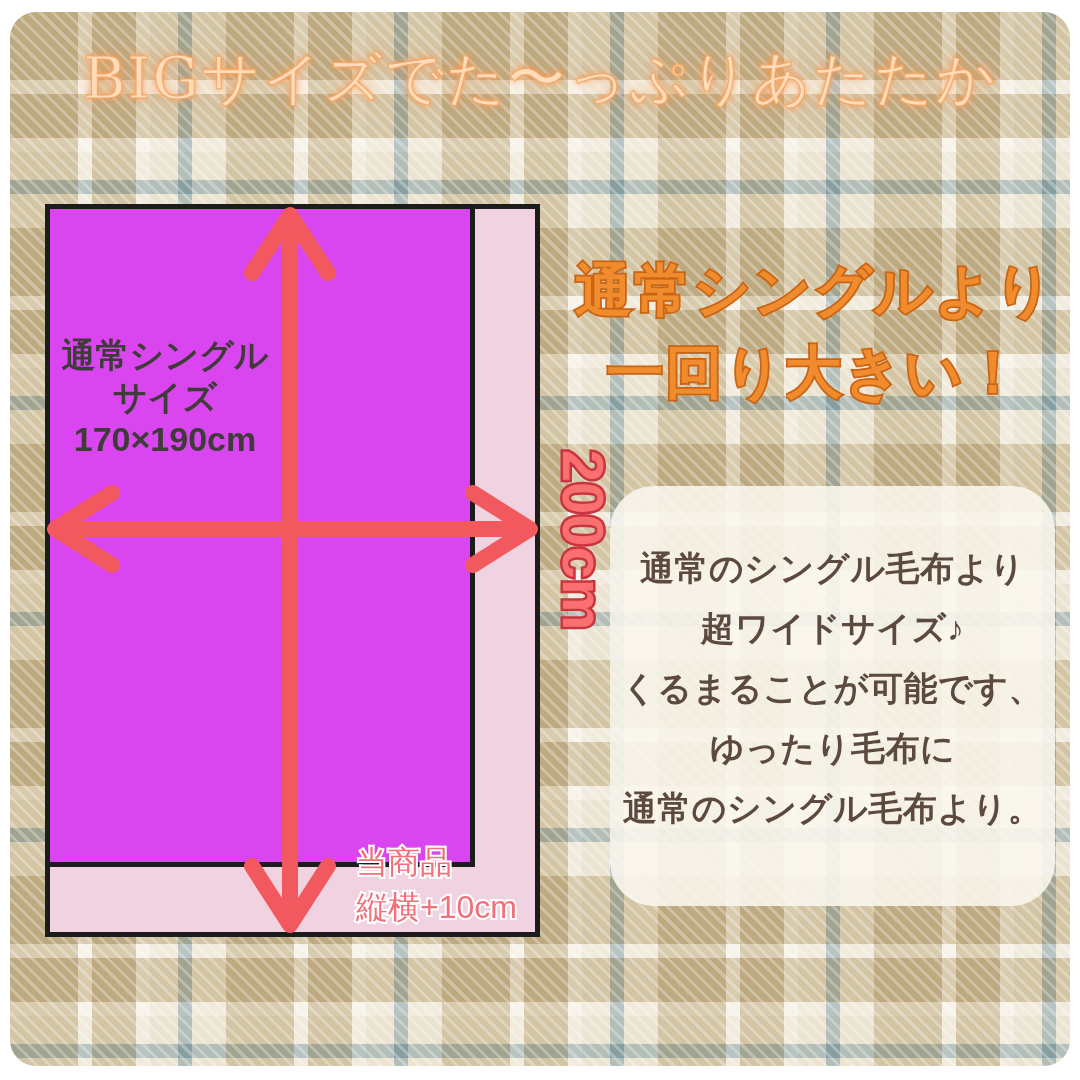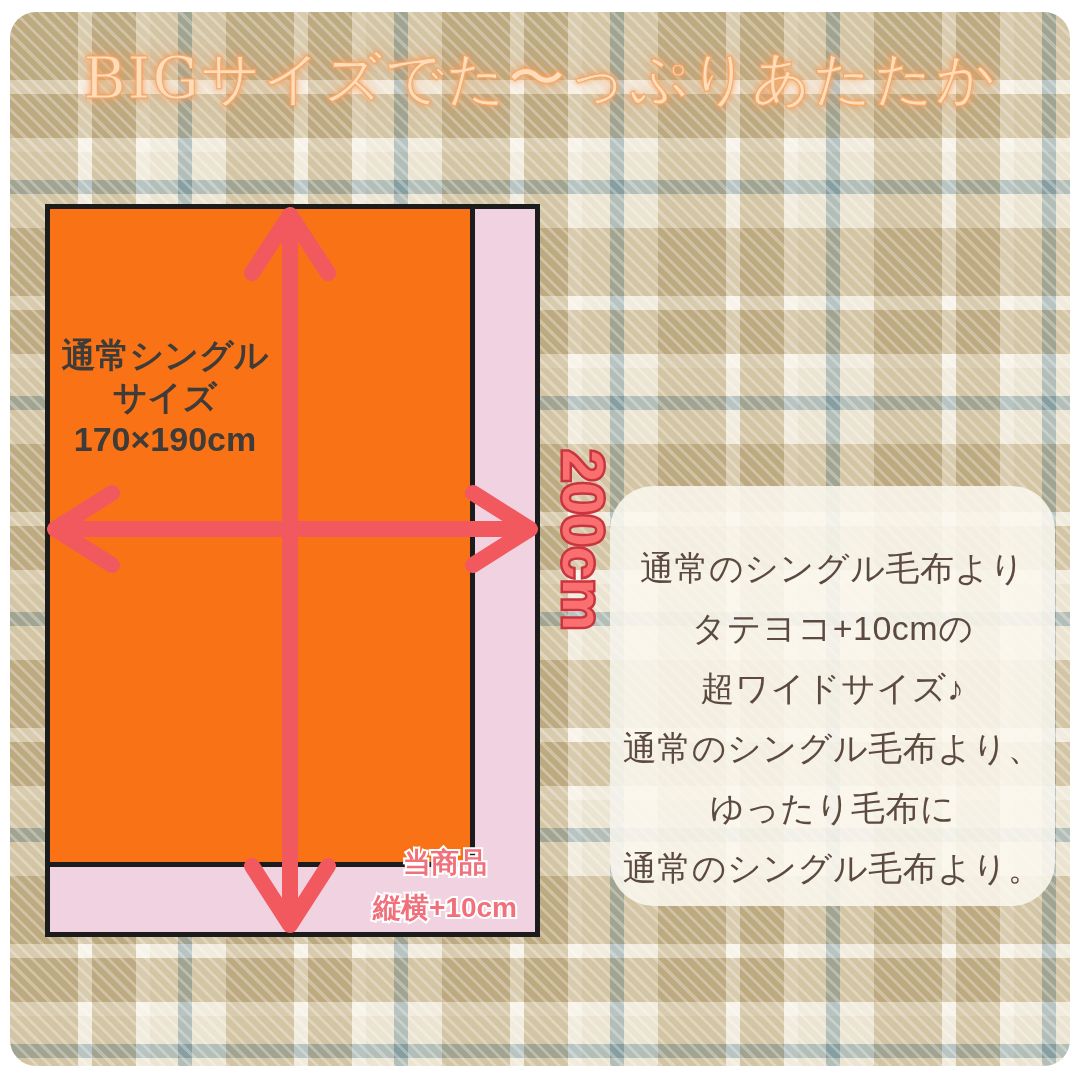--- a/index.html
+++ b/index.html
@@ -74,38 +74,38 @@
   }
 
   
   .diagram {
     position:absolute; left:35px; top:192px; width:495px; height:733px;
     background:#f1d2e0;
     border:5px solid #1c1c1c;
   }
   .single-rect {
     position:absolute; left:0; top:0; width:425px; height:658px;
-    background:#f97316;
+    background:#d946ef;
     border-right:5px solid #1c1c1c;
     border-bottom:5px solid #1c1c1c;
   }
   .single-text {
     position:absolute; left:10px; top:125px; width:210px;
     text-align:center;
     font-size:34px; font-weight:bold; line-height:42px;
     color:#3f3b38;
   }
   .arrows-svg {
     position:absolute; left:0; top:0; width:485px; height:723px;
     overflow:visible;
   }
   .product-label {
     position:absolute; right:18px; bottom:2px;
-    text-align:center;
-    font-size:28px; font-weight:bold; line-height:45px; white-space:nowrap;
+    text-align:left;
+    font-size:32px; font-weight:normal; line-height:45px; white-space:nowrap;
     color:#f0707b;
     -webkit-text-stroke:4px #ffffff;
     paint-order:stroke fill;
   }
 
   
   .headline {
     position:absolute; left:565px; top:244px; width:480px;
     text-align:center;
     font-size:57px; font-weight:bold; line-height:68px;
@@ -118,21 +118,21 @@
 
   
   .desc-box {
     position:absolute; left:600px; top:474px; width:445px; height:420px;
     background:rgba(250,247,238,0.88);
     border-radius:44px;
     padding-top:52px;
     text-align:center;
   }
   .desc-line {
-    font-size:34px; font-weight:normal; line-height:60px;
+    font-size:34px; font-weight:bold; line-height:60px;
     color:#5c4a40; letter-spacing:0.5px; white-space:nowrap;
   }
 </style>
 </head>
 <body>
 
 <div class="page">
   <div class="plaid">
 
     <h1 class="title">BIGサイズでた〜っぷりあたたか</h1>
@@ -168,24 +168,27 @@
       <div class="product-label">
         <div>当商品</div>
         <div>縦横+10cm</div>
       </div>
     </div>
 
     <div class="label-200-wrap">
       <span class="measure-label rot">200cm</span>
     </div>
 
+    <div class="headline">
+      <div class="hl1">通常シングルより</div>
+      <div class="hl2">一回り大きい！</div>
+    </div>
 
     <div class="desc-box">
       <div class="desc-line">通常のシングル毛布より</div>
-      <div class="desc-line">タテヨコ+10cmの</div>
       <div class="desc-line">超ワイドサイズ♪</div>
-      <div class="desc-line">通常のシングル毛布より、</div>
+      <div class="desc-line">くるまることが可能です、</div>
       <div class="desc-line">ゆったり毛布に</div>
       <div class="desc-line">通常のシングル毛布より。</div>
     </div>
 
   </div>
 </div>
 
 </body></html>

